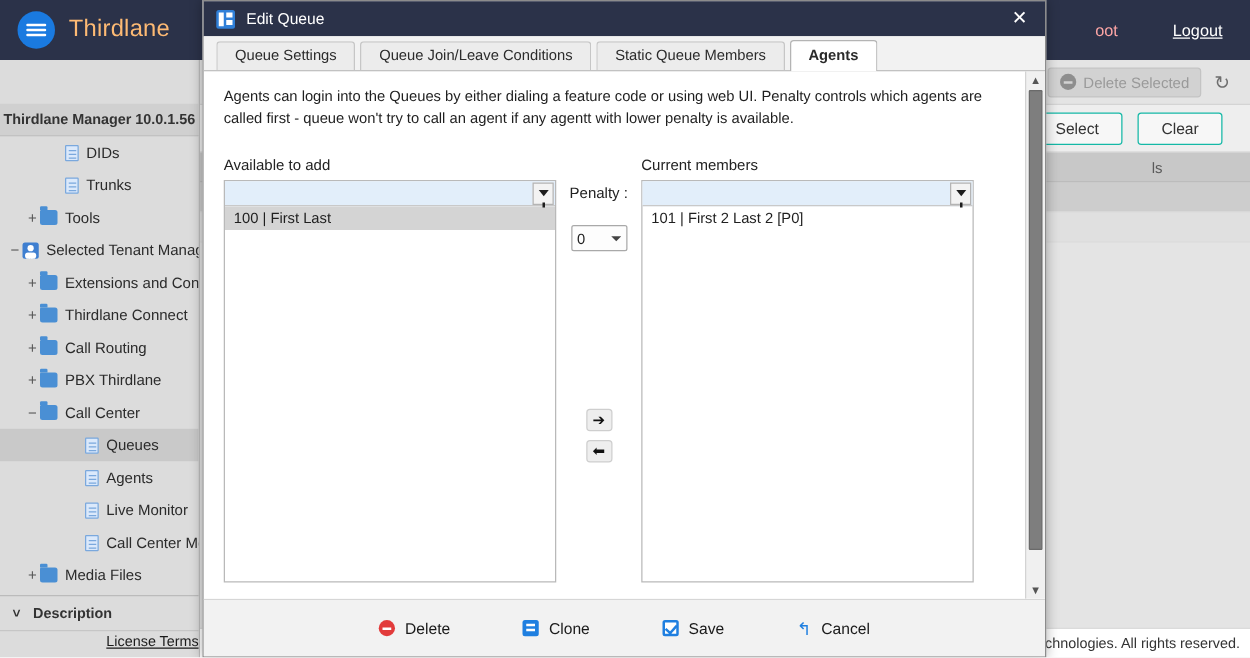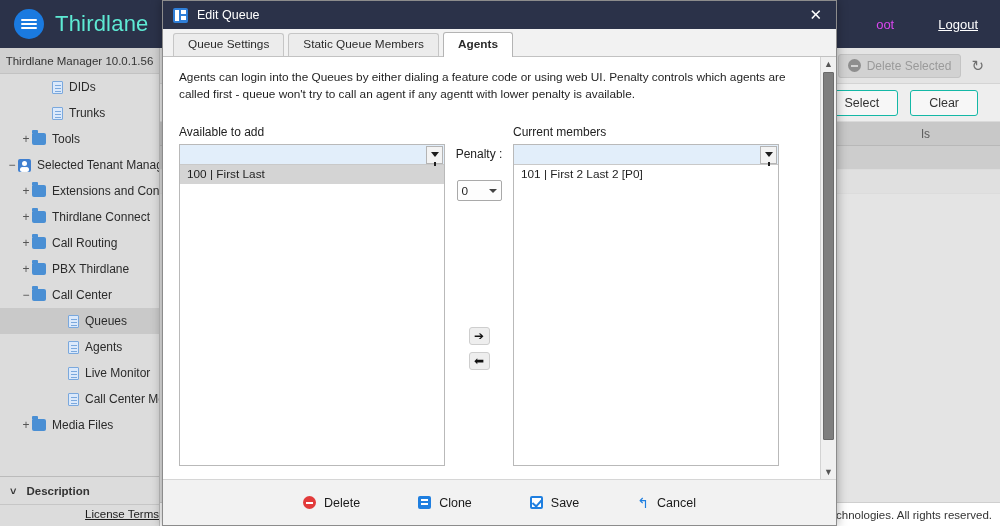--- a/index.html
+++ b/index.html
@@ -30,43 +30,43 @@
     background: #1a7ae0;
     position: relative; flex: none;
   }
   .logo-circle span {
     position: absolute; left: 7px; height: 2px; border-radius: 2px;
     background: #ffffff;
   }
   .logo-circle span:nth-child(1) { top: 10px; width: 16px; }
   .logo-circle span:nth-child(2) { top: 14px; width: 16px; }
   .logo-circle span:nth-child(3) { top: 18px; width: 16px; }
-  .brand-text { color: #5eead4; font-size: 22px; letter-spacing: .2px; }
+  .brand-text { color: #fdba74; font-size: 19px; letter-spacing: .2px; }
   .topbar-right {
     margin-left: auto; display: flex; align-items: center;
     gap: 44px; padding-right: 22px;
     color: #ffffff; font-size: 13px;
   }
-  .topbar-right .user { color: #d946ef; }
+  .topbar-right .user { color: #fca5a5; }
   .topbar-right .logout { color: #ffffff; text-decoration: underline; }
 
   
   .sidebar {
     position: absolute; left: 0; top: 48px;
     width: 160px; height: 478px;
     background: #dcdcdc;
     border-right: 1px solid #bfbfbf;
     overflow: hidden;
   }
   .sidebar-title {
     height: 26px; line-height: 26px;
     background: #d0d0d0;
     border-bottom: 1px solid #c2c2c2;
     text-align: center;
-    font-size: 11.5px; font-weight: normal; color: #333;
+    font-size: 11.5px; font-weight: bold; color: #333; margin-top: 35px;
   }
   .tree { padding-top: 0px; }
   .tree-row {
     display: flex; align-items: center;
     height: 26px; font-size: 12px; color: #2b2b2b;
     white-space: nowrap; overflow: hidden;
   }
   .tree-row.sel { background: #c9c9c9; }
   .expander {
     width: 12px; text-align: center; color: #555;
@@ -440,20 +440,21 @@
   <div class="modal">
 
     <div class="modal-title">
       <span class="mt-icon"></span>
       <span class="mt-text">Edit Queue</span>
       <span class="mt-close">✕</span>
     </div>
 
     <div class="tabs" id="tabs-root">
         <div class="tab">Queue Settings</div>
+        <div class="tab">Queue Join/Leave Conditions</div>
         <div class="tab">Static Queue Members</div>
         <div class="tab active">Agents</div>
       </div>
 
     <div class="modal-body">
       <div class="body-inner">
 
         <div class="desc-text">Agents can login into the Queues by either dialing a feature code or using web UI. Penalty controls which agents are called first - queue won't try to call an agent if any agentt with lower penalty is available.</div>
 
         <div class="dual">

